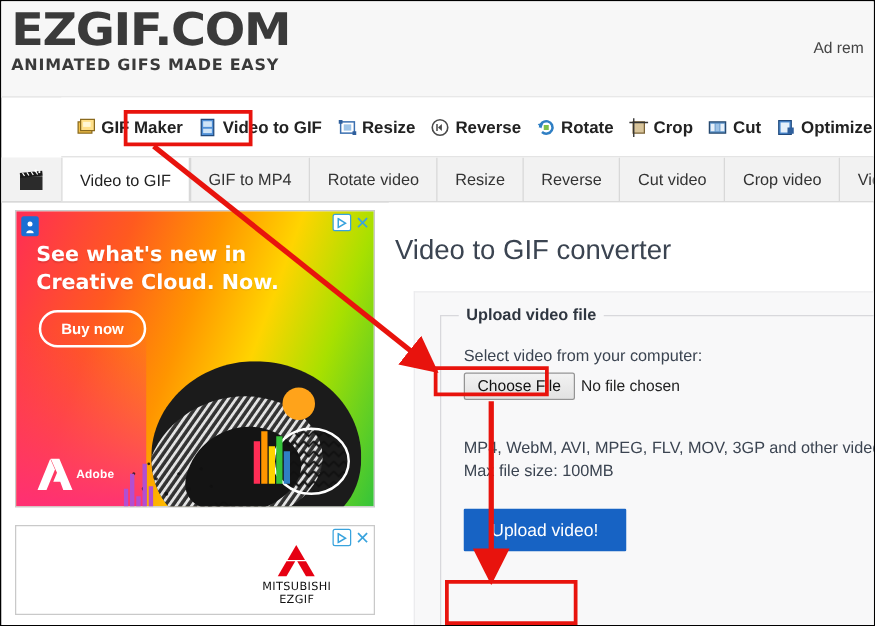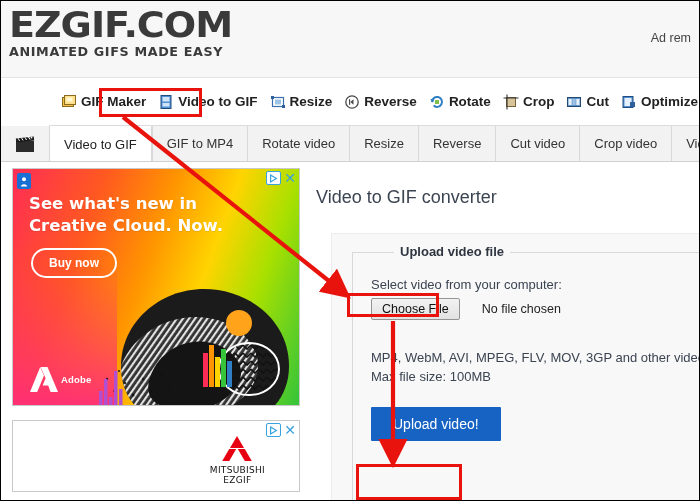--- a/index.html
+++ b/index.html
@@ -175,46 +175,45 @@
   .mitsu-text {
     font-family: "DejaVu Sans", sans-serif;
     font-weight: normal; font-size: 9px; color: #111;
     line-height: 10px; letter-spacing: .3px;
   }
 
   
   .content { position: absolute; left: 310px; top: 161px; right: 0; bottom: 0; background:#fff; }
   .page-title {
     position: absolute; left: 5px; top: 25px;
-    font-size: 18px; color: #3b4451; font-weight: normal;
+    font-size: 22px; color: #3b4451; font-weight: normal;
     white-space: nowrap;
   }
   .panel {
     position: absolute; left: 20px; top: 71px; right: 0; bottom: 0;
     background: #f8f8f9;
     border-top: 1px solid #ececee;
     border-left: 1px solid #ececee;
   }
   .fieldset {
     position: absolute; left: 20px; top: 18px; right: -1px; bottom: -1px;
     border: 1px solid #d8d8dc;
     border-right: none; border-bottom: none;
   }
   .legend {
     position: absolute; left: 14px; top: -9px;
     background: #f8f8f9;
     padding: 0 6px;
     font-size: 13px; font-weight: bold; color: #2f3640;
     white-space: nowrap;
-    margin-left: 27px;
   }
   .fs-body { position: absolute; left: 18px; top: 24px; right: 0; bottom: 0; }
   .lbl { font-size: 13px; color: #3b4451; white-space: nowrap; }
 
-  .filerow { display: flex; align-items: center; gap: 22px; margin-top: 6px; }
+  .filerow { display: flex; align-items: center; gap: 5px; margin-top: 6px; }
   .choose-file {
     font-family: "Liberation Sans", sans-serif;
     font-size: 12.5px;
     color: #111;
     background: linear-gradient(180deg,#f2f2f2,#e2e2e2);
     border: 1px solid #949494;
     border-radius: 2px;
     padding: 3px 10px;
     cursor: pointer;
   }

